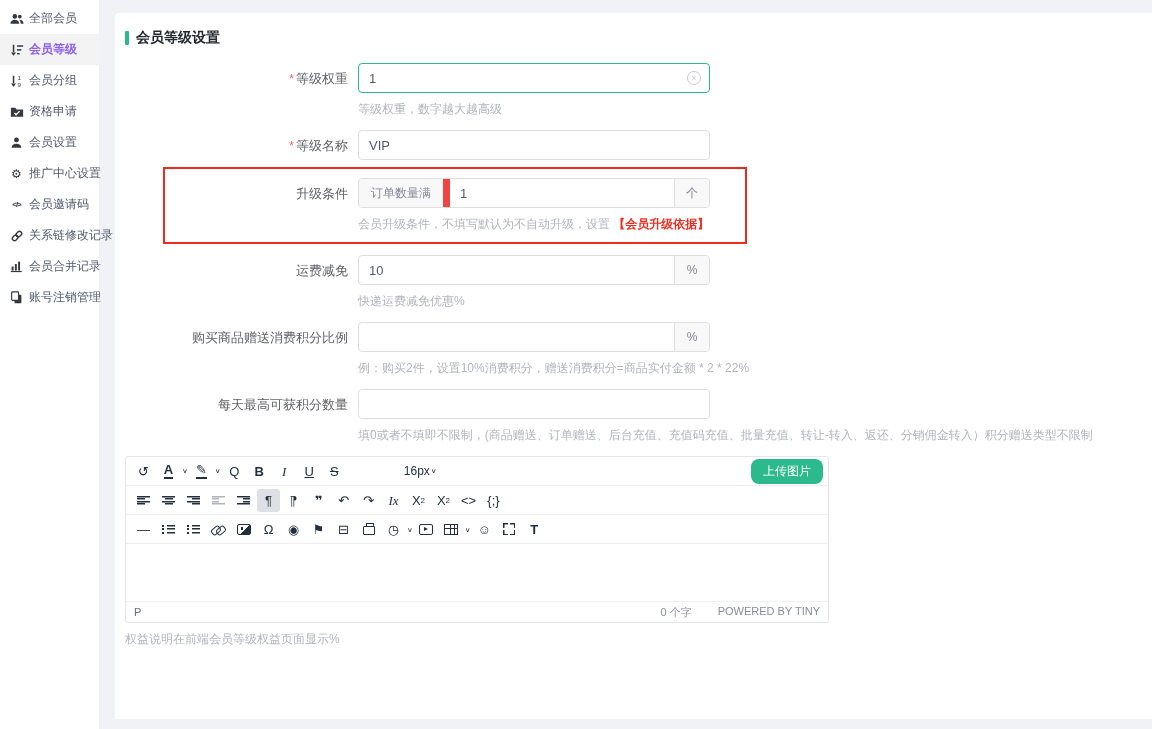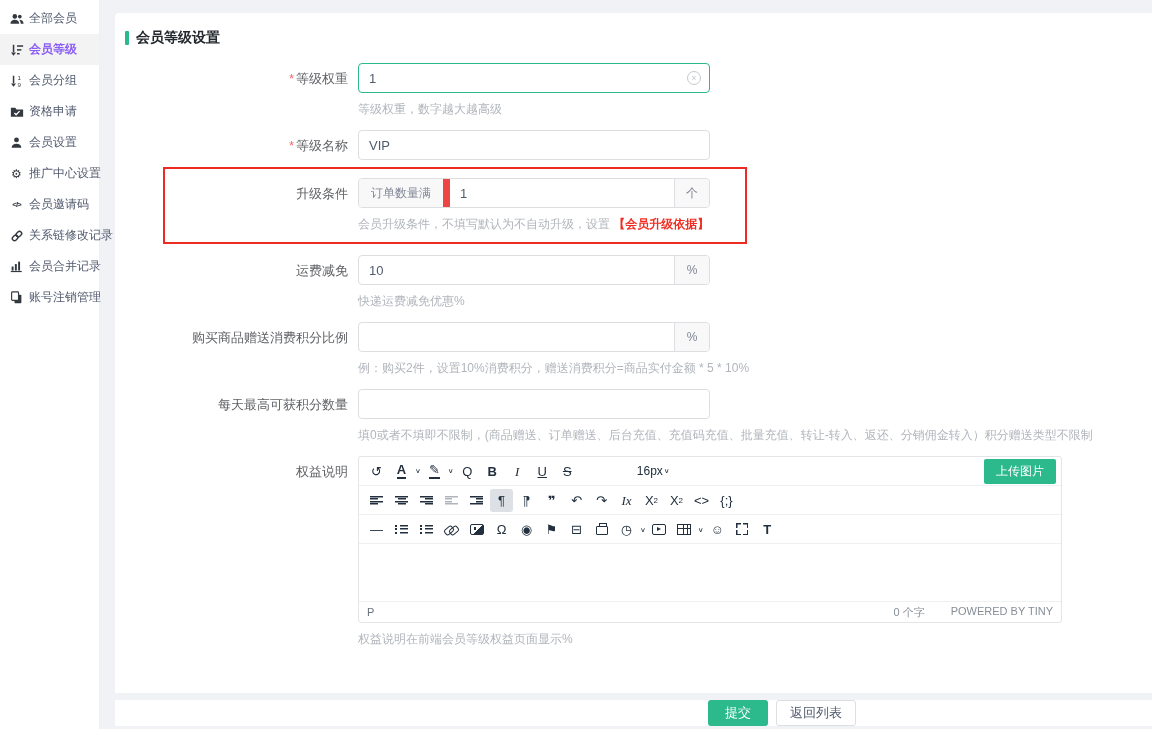--- a/index.html
+++ b/index.html
@@ -39,21 +39,21 @@
   .tb-row{display:flex;align-items:center;height:29px;padding:0 5px;border-bottom:1px solid #eef0f2}
   .tb{min-width:23px;height:23px;display:flex;align-items:center;justify-content:center;color:#222f3e;font-size:13px;margin:0 1px;border-radius:3px;cursor:pointer;position:relative}
   .tb.active{background:#dde0e4}
   .tb.disabled{opacity:.35}
   .chev{font-size:8px;color:#222f3e;transform:scaleY(.8);margin:0 1px}
   .g{line-height:1}
   .fc{border-bottom:2px solid #222f3e;padding-bottom:1px;font-weight:bold}
   .bold{font-weight:bold}.ital{font-style:italic;font-family:"Liberation Serif",serif}.und{text-decoration:underline}.strike{text-decoration:line-through}
   .mirror{transform:scaleX(-1)}
   .fontsize{display:flex;align-items:center;justify-content:flex-end;width:96px;padding:0 7px;font-size:12px;color:#222f3e;cursor:pointer;margin-left:2px}
-  .upload-btn{margin-left:auto;background:#2cb98c;color:#fff;border:none;border-radius:2px;height:25px;padding:0 12px;font-size:12px;cursor:pointer;font-family:inherit}
+  .upload-btn{margin-left:auto;background:#2cb98c;color:#fff;border:none;border-radius:8px;height:25px;padding:0 12px;font-size:12px;cursor:pointer;font-family:inherit}
   .ed-body{height:57px}
   .ed-status{border-top:1px solid #eef0f2;height:21px;display:flex;align-items:center;padding:0 8px;font-size:11px;color:#68707c}
   .ed-status .right{margin-left:auto;display:flex;gap:26px;color:#868e96}
 
   
   .ic{display:block;background-repeat:no-repeat}
   .i-al{width:13px;height:9px;background-image:linear-gradient(#222f3e,#222f3e),linear-gradient(#222f3e,#222f3e),linear-gradient(#222f3e,#222f3e),linear-gradient(#222f3e,#222f3e);background-size:13px 1.5px,8px 1.5px,13px 1.5px,8px 1.5px}
   .i-al.l{background-position:0 0,0 2.5px,0 5px,0 7.5px}
   .i-al.c{background-position:0 0,50% 2.5px,0 5px,50% 7.5px}
   .i-al.r{background-position:0 0,100% 2.5px,0 5px,100% 7.5px}
@@ -237,36 +237,35 @@
         </div>
       </div>
 
       <div class="frow">
         <div class="flabel">购买商品赠送消费积分比例</div>
         <div>
           <div class="iwrap">
             <input value="" style="">
             <span class="addon">%</span>
           </div>
-          <div class="help">例：购买2件，设置10%消费积分，赠送消费积分=商品实付金额 * 5 * 10%</div>
+          <div class="help">例：购买2件，设置10%消费积分，赠送消费积分=商品实付金额 * 2 * 22%</div>
         </div>
       </div>
 
       <div class="frow">
         <div class="flabel">每天最高可获积分数量</div>
         <div>
           <div class="iwrap">
             <input value="" style="">
           </div>
           <div class="help">填0或者不填即不限制，(商品赠送、订单赠送、后台充值、充值码充值、批量充值、转让-转入、返还、分销佣金转入）积分赠送类型不限制</div>
         </div>
       </div>
 
       <div class="frow">
-        <div class="flabel">权益说明</div>
         <div>
           <div class="editor">
             <div class="tb-row">
               <span class="tb">
                   <span class="g">↺</span>
                 </span>
               <span class="tb">
                   <span class="g fc">A</span>
                 </span>
               <span class="chev">∨</span>
@@ -406,18 +405,14 @@
             </div>
           </div>
           <div class="help">权益说明在前端会员等级权益页面显示%</div>
         </div>
       </div>
 
     </div>
   </div>
 
   <div class="footer-gap"></div>
-  <div class="footer">
-    <button class="btn-submit">提交</button>
-    <button class="btn-back">返回列表</button>
-  </div>
   <div class="bottom-strip"></div>
 </div>
 
 </body></html>

